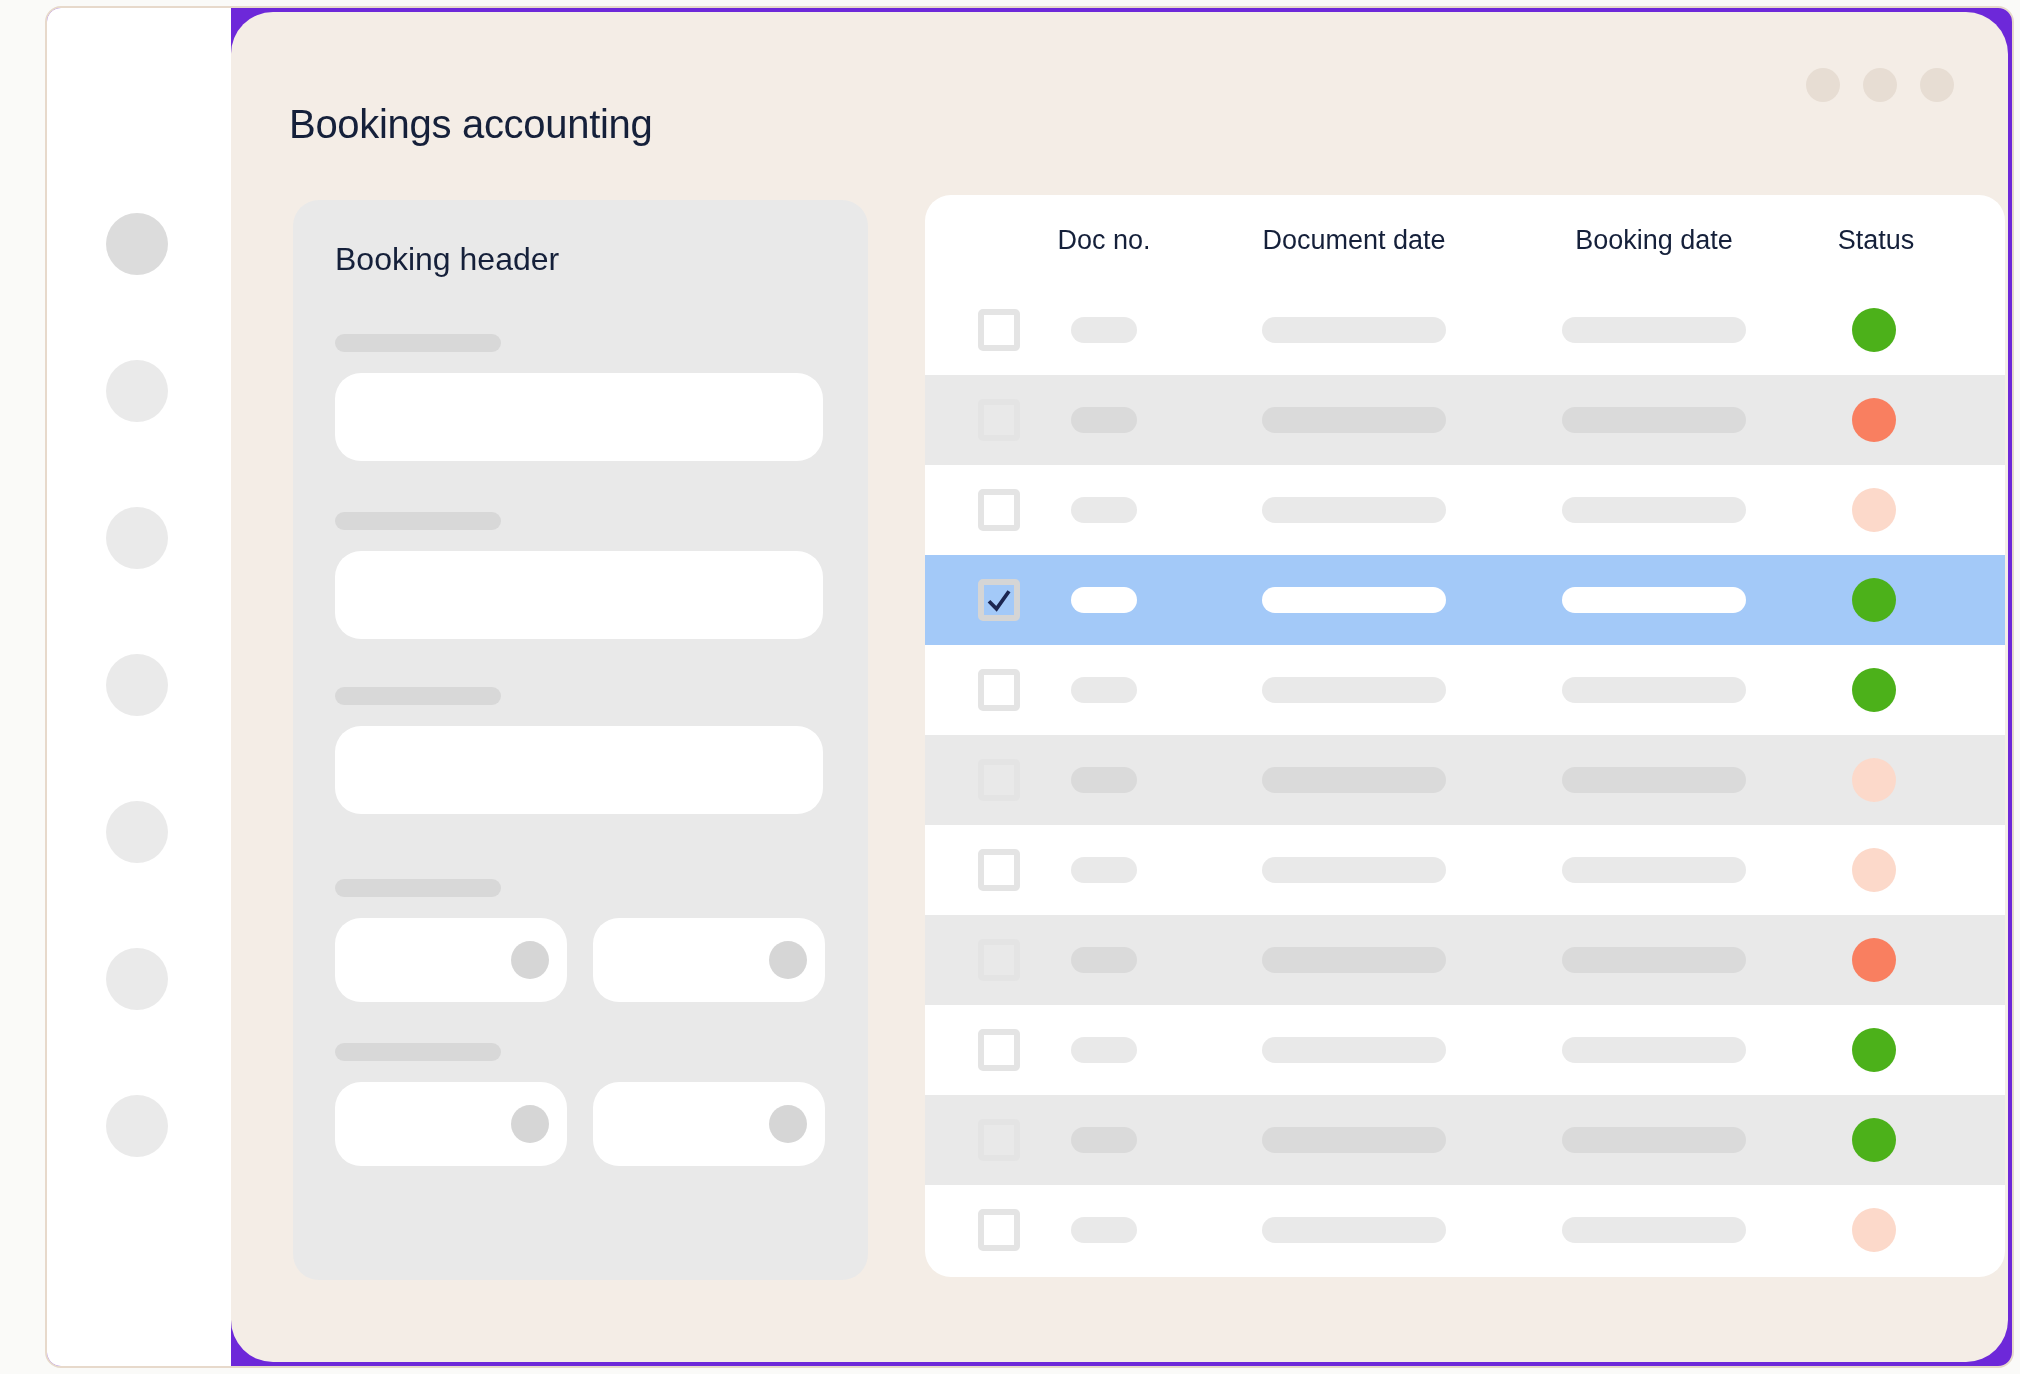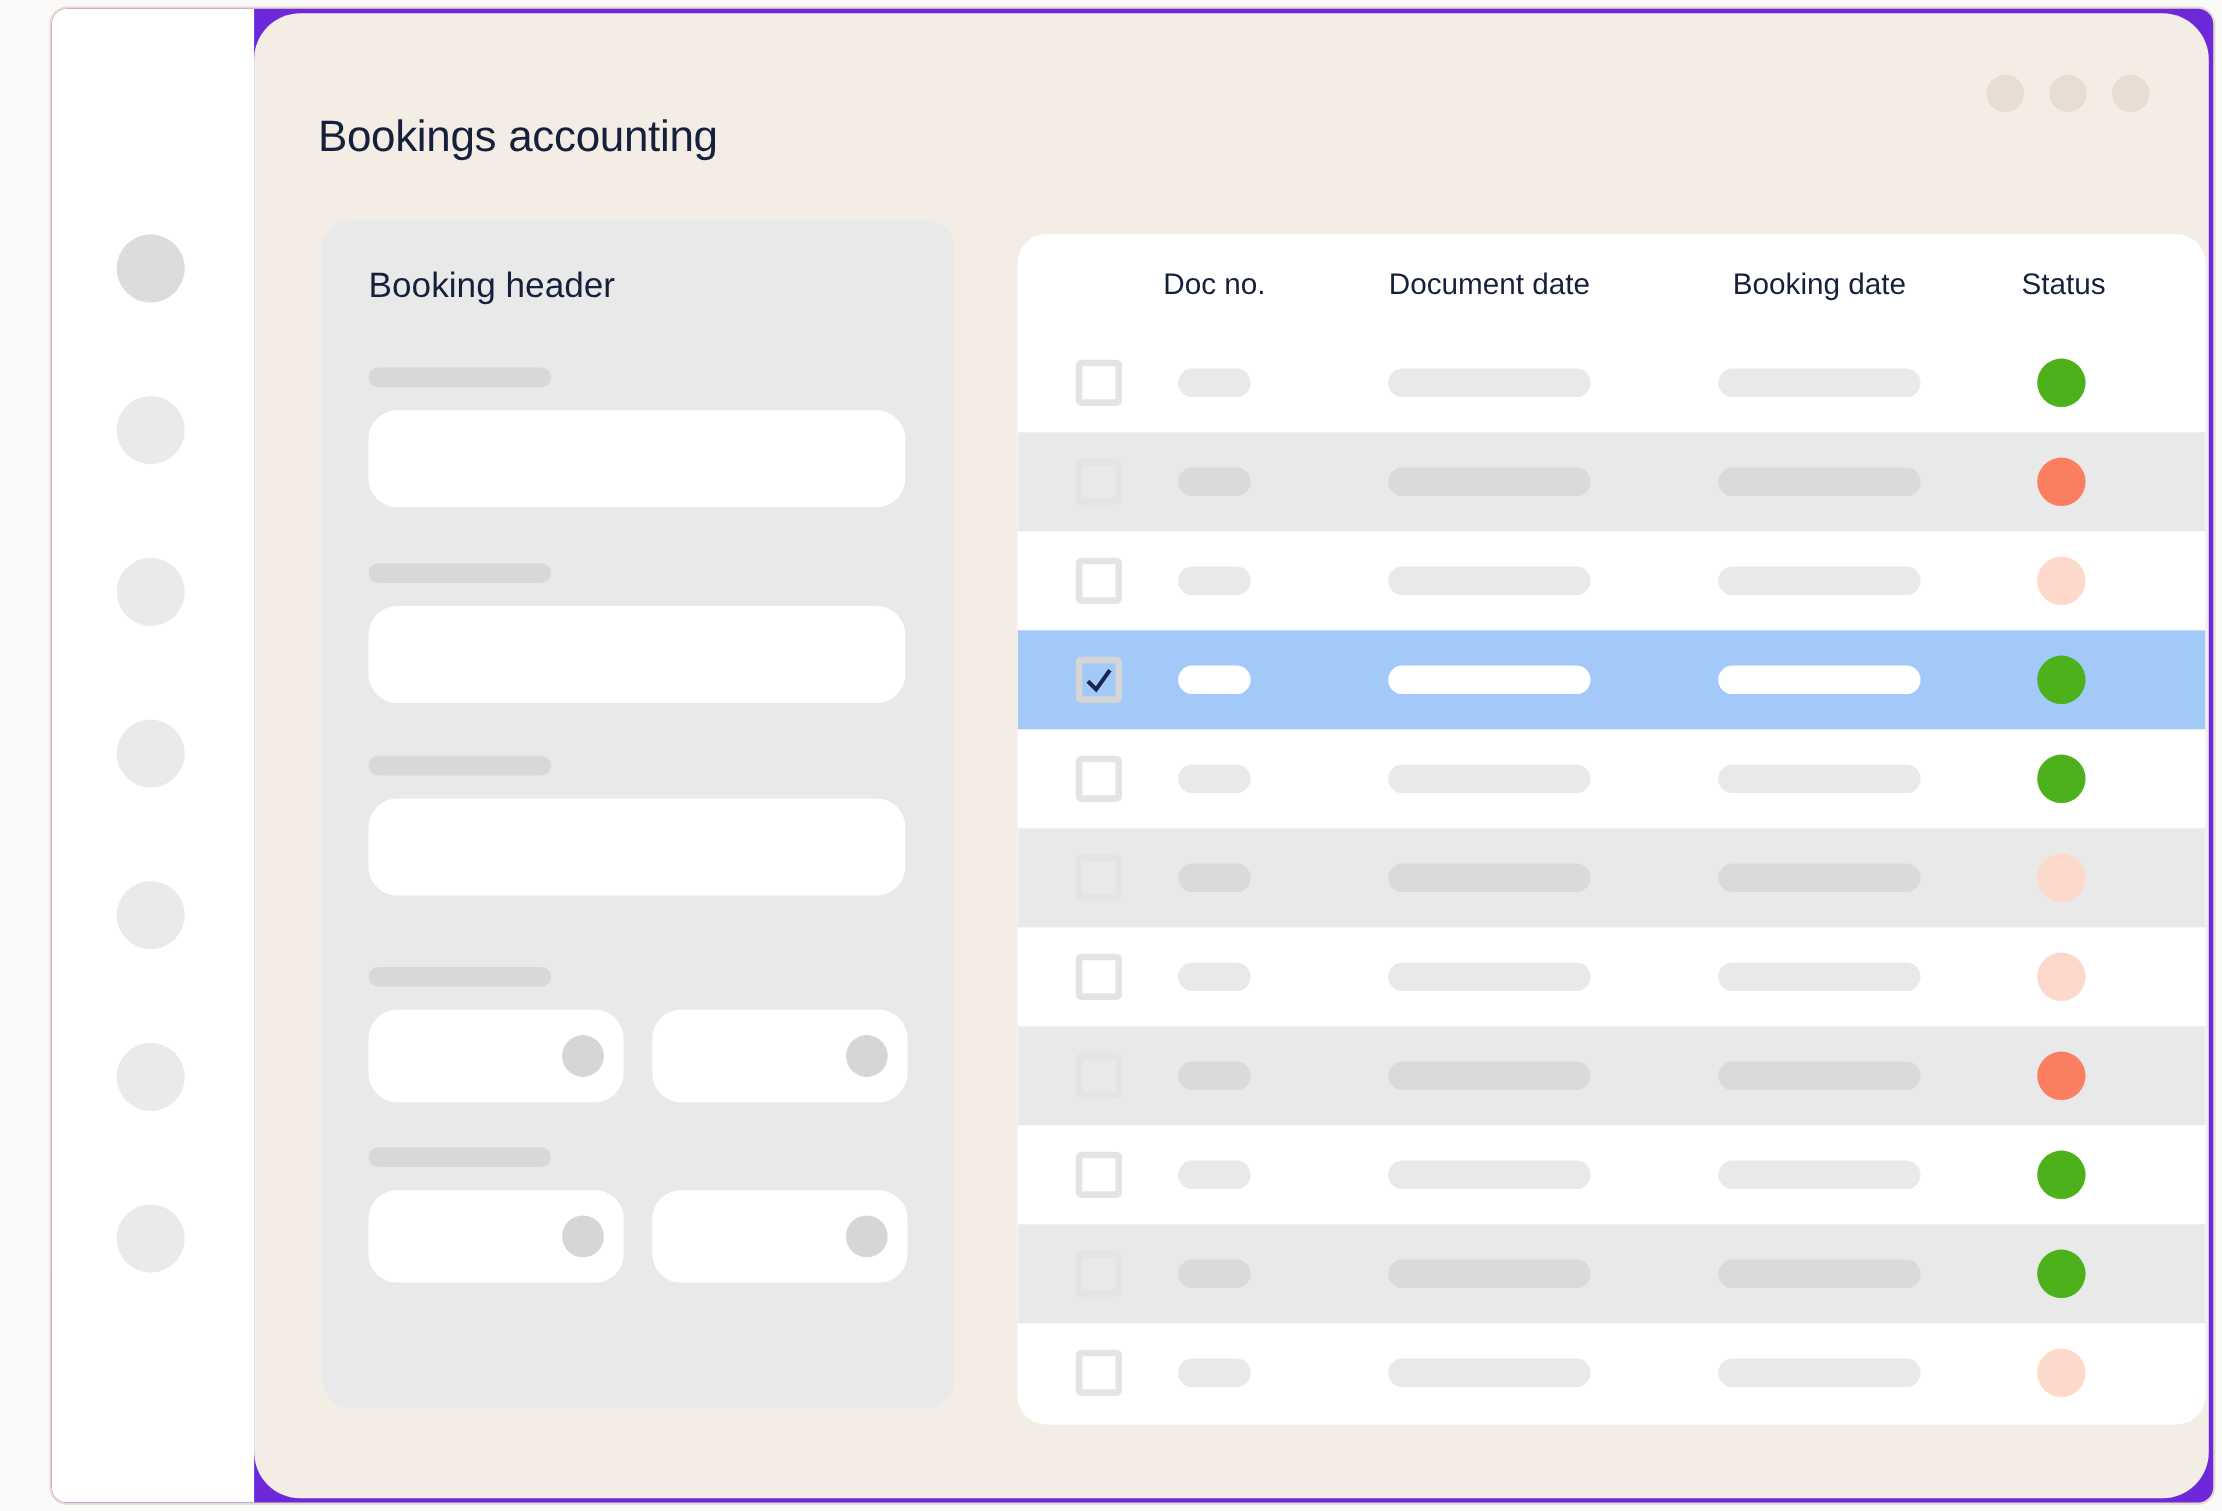--- a/index.html
+++ b/index.html
@@ -42,21 +42,21 @@
   }
   .fld-label{position:absolute;left:42px;width:166px;height:18px;border-radius:9px;background:#d8d8d8;}
   .fld-input{position:absolute;left:42px;width:488px;height:88px;border-radius:26px;background:#ffffff;cursor:text;}
   .fld-small{position:absolute;width:232px;height:84px;border-radius:26px;background:#ffffff;cursor:pointer;}
   .fld-small .knob{
     position:absolute;right:18px;top:50%;transform:translateY(-50%);
     width:38px;height:38px;border-radius:50%;background:#d6d6d6;
   }
   
   .table-panel{
-    position:absolute;left:694px;top:201px;width:1080px;height:1082px;
+    position:absolute;left:694px;top:183px;width:1080px;height:1082px;
     background:#ffffff;border-radius:26px;overflow:hidden;
   }
   .t-header{position:relative;height:90px;}
   .t-header .th{
     position:absolute;top:0;height:90px;line-height:90px;transform:translateX(-50%);
     font-size:27px;font-weight:500;color:#15203a;white-space:nowrap;
   }
   .th-doc-no{left:179px;}
   .th-document-date{left:429px;}
   .th-booking-date{left:729px;}

